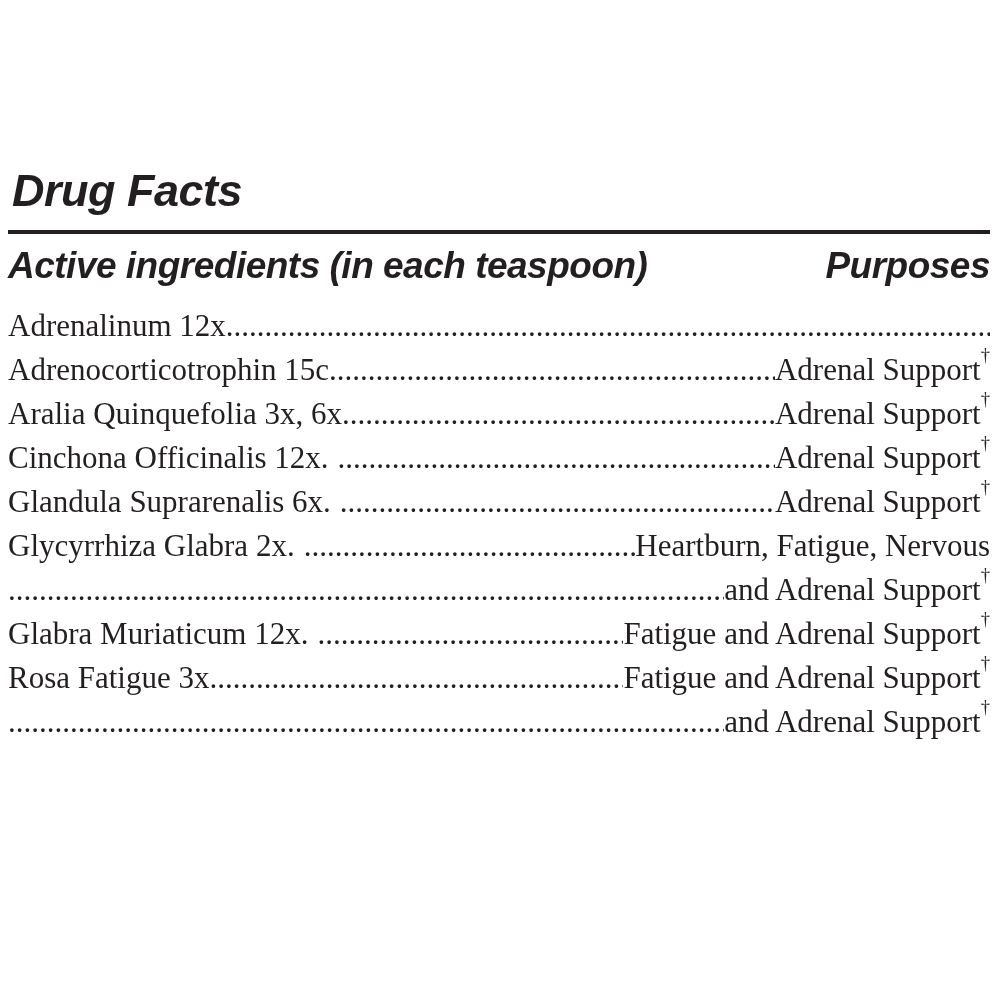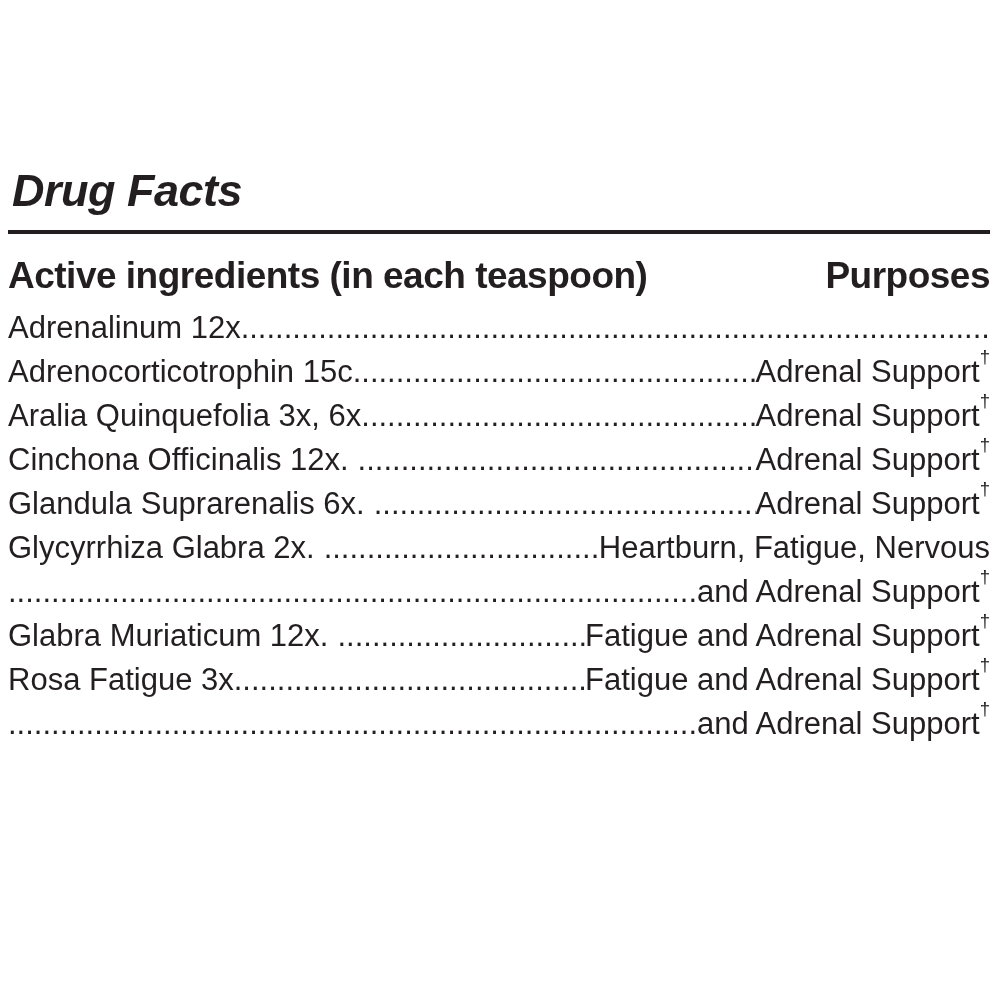--- a/index.html
+++ b/index.html
@@ -22,31 +22,33 @@
   }
   .rule {
     border: 0;
     border-top: 4px solid #231f20;
     margin: 14px 0 0 0;
   }
   .head-row {
     display: flex;
     justify-content: space-between;
     align-items: baseline;
-    margin-top: 20px;
+    margin-top: 10px;
     font-size: 37px;
     font-weight: bold;
+    font-style: italic;
     line-height: 44px;
     letter-spacing: -0.5px;
     gap: 20px;
   }
   .rows {
-    margin-top: 8px;
+    margin-top: 16px;
     font-size: 31px;
     line-height: 44px;
+    font-family: Liberation Serif, serif;
   }
   .row { display: flex; align-items: baseline; }
   .name { flex: 0 0 auto; white-space: nowrap; }
   .name.pad { padding-right: 9px; }
   .leader {
     flex: 1 1 0;
     min-width: 0;
     overflow: hidden;
     white-space: nowrap;
   }

